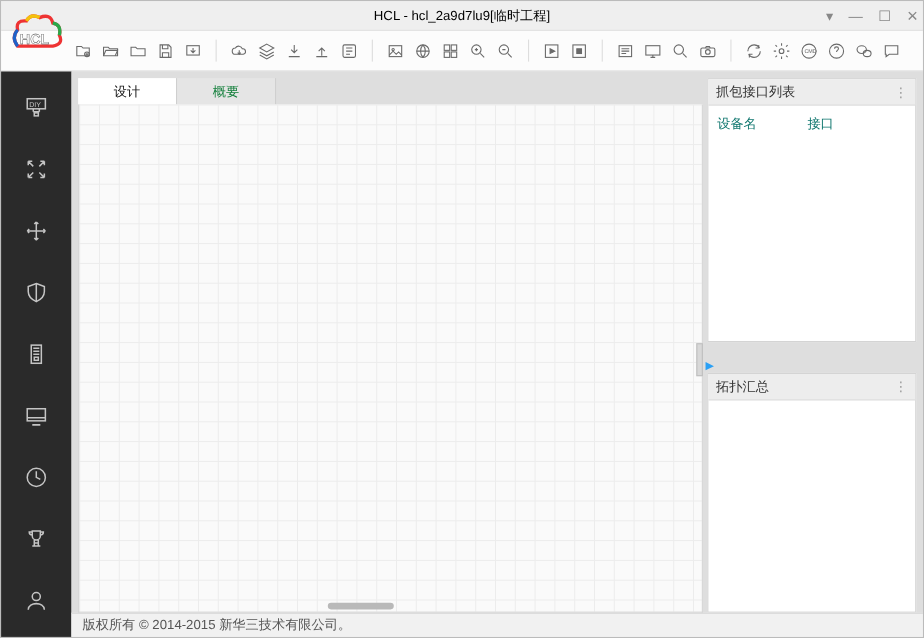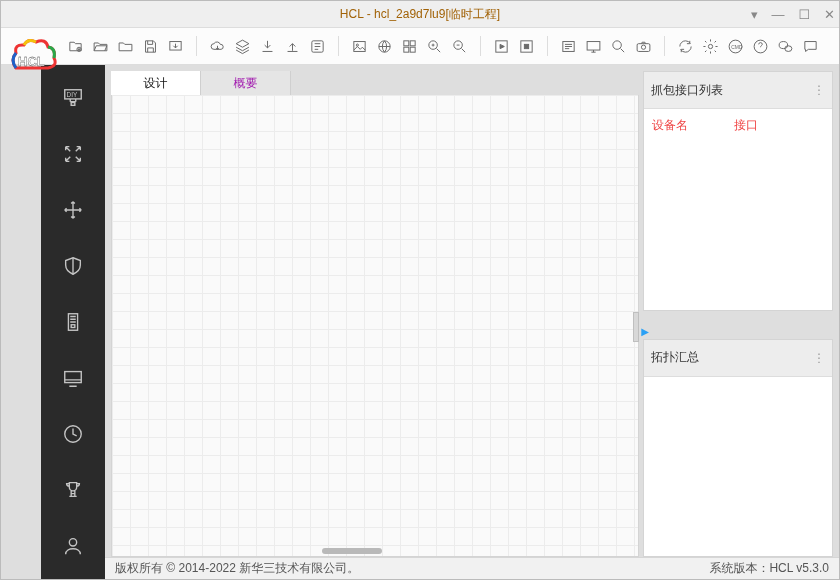--- a/index.html
+++ b/index.html
@@ -1,57 +1,57 @@
 <!DOCTYPE html>
 <html><head>
 <meta charset="utf-8">
 <style>
   * { box-sizing: border-box; margin: 0; padding: 0; }
   body { font-family: "Microsoft YaHei", Arial, sans-serif; font-size: 12px; background: #dedede; width: 840px; height: 580px; overflow: hidden; display: flex; flex-direction: column; border: 1px solid #bbb;}
   .titlebar { height: 26px; background: #efefef; display: flex; align-items: center; justify-content: center; position: relative; }
-  .titlebar .title { font-size: 12px; color: #a16207; }
+  .titlebar .title { font-size: 12px; color: #000000; }
   .titlebar .right { position: absolute; right: 4px; display: flex; gap: 14px; align-items: center; color: #888; }
   .titlebar .right span { cursor: pointer; font-size: 13px; }
 
   .maintoolbar { height: 38px; background: #fcfcfc; border-top: 1px solid #ddd; border-bottom: 1px solid #ddd; display: flex; align-items: center; padding: 0 6px 0 64px; gap: 4px; }
   .tb-btn { width: 21px; height: 21px; display:flex; align-items:center; justify-content:center; color:#666; cursor:pointer; border-radius:2px;}
   .tb-sep { width:1px; height:20px; background:#ddd; margin: 0 6px; }
   .tb-btn svg { width:17px; height:17px; stroke:#6a6a6a; fill:none; stroke-width:1.4; }
 
-  .body { flex:1; display:flex; min-height:0;padding-left:40px; }
+  .body { flex:1; display:flex; min-height:0; }
 
   .leftbar { width:64px; background:#2a2a2a; display:flex; flex-direction:column; align-items:center; padding-top:0; gap:30px; }
   .leftbar .logo-slot { height:54px; display:flex; align-items:center; justify-content:center; width:100%; margin-top:-64px;}
   .leftbar .lb-btn { width:26px; height:26px; color:#c9c9c9; cursor:pointer; display:flex; align-items:center; justify-content:center;}
   .leftbar .lb-btn svg { width:22px; height:22px; stroke:#c4c4c4; fill:none; stroke-width:1.5;}
 
   .center-wrap { flex:1; display:flex; flex-direction:column; min-width:0; background:#dedede;}
   .center { flex:1; display:flex; min-height:0; padding:6px 6px 0 6px; gap:4px;}
   .tabs-area { flex:1; display:flex; flex-direction:column; min-width:0; }
   .tabs { display:flex; }
-  .tab { width:90px; height:24px; line-height:24px; text-align:center; background:#e5e5e5; color:#a21caf; font-size:12px; border-right:1px solid #cfcfcf; cursor:pointer;}
+  .tab { width:90px; height:24px; line-height:24px; text-align:center; background:#e5e5e5; color:#15803d; font-size:12px; border-right:1px solid #cfcfcf; cursor:pointer;}
   .tab.active { background:#ffffff; color:#111; }
   .canvas { flex:1; background:#fafafa; background-image: linear-gradient(#ececec 1px, transparent 1px), linear-gradient(90deg, #ececec 1px, transparent 1px); background-size: 18px 18px; border:1px solid #d4d4d4; border-top:none; position:relative;}
   .canvas .hscroll { position:absolute; bottom:2px; left:40%; width:60px; height:6px; background:#b9b9b9; border-radius:3px;}
   .splitter-handle { position:absolute; right:-1px; top:47%; width:6px; height:30px; background:#d8d8d8; border:1px solid #bfbfbf;}
   .splitter-arrow { position:absolute; right:-11px; top:50%; color:#2aa0f5; font-size:10px;}
 
   .rightpanels { width:190px; display:flex; flex-direction:column; gap:4px;}
   .panel { background:#fff; border:1px solid #d4d4d4; display:flex; flex-direction:column; }
   .panel.top { flex:1.1; }
   .panel.bottom { flex:1;margin-top:24px; }
-  .panel-head { height:37px; background:#ededed; display:flex; align-items:center; justify-content:space-between; padding: 0 7px; font-size:12px; color:#333; border-bottom:1px solid #ddd;}
+  .panel-head { height:24px; background:#ededed; display:flex; align-items:center; justify-content:space-between; padding: 0 7px; font-size:12px; color:#333; border-bottom:1px solid #ddd;}
   .panel-head .dots { color:#999; font-size:12px;}
   .panel-body { flex:1; padding:8px; font-size:12px;}
-  .hdrs { display:flex; gap:46px; color:#ef4444;}
+  .hdrs { display:flex; gap:46px; color:#0f766e;}
   .hdrs span { cursor:pointer; }
 
   .statusbar { height:22px; background:#f1f1f1; border-top:1px solid #d6d6d6; display:flex; align-items:center; justify-content:space-between; padding:0 10px; font-size:12px; color:#555;}
   
-  .overlay-logo { position:absolute; left:6px; top:38px; z-index:10;}
+  .overlay-logo { position:absolute; left:6px; top:12px; z-index:10;}
 </style>
 </head>
 <body>
 
 <div class="overlay-logo">
   <svg width="52" height="40" viewBox="0 0 52 40">
     <path d="M10 30 Q4 22 10 15 Q8 6 18 7 Q22 0 30 4 Q40 0 42 9 Q50 10 48 20 Q52 28 42 30 Z" fill="none" stroke="#e33" stroke-width="3"></path>
     <path d="M10 30 Q4 22 10 15" fill="none" stroke="#1e62c9" stroke-width="3"></path>
     <path d="M18 7 Q22 0 30 4" fill="none" stroke="#f4c20d" stroke-width="3"></path>
     <path d="M42 9 Q50 10 48 20" fill="none" stroke="#2aa84a" stroke-width="3"></path>
@@ -330,17 +330,16 @@
           <div class="panel-head">
             <span>拓扑汇总</span>
             <span class="dots">⋮</span>
           </div>
           <div class="panel-body"></div>
         </div>
       </div>
     </div>
 
     <div class="statusbar">
-      <span>版权所有 © 2014-2022 新华三技术有限公司。</span>
-      <span>系统版本：HCL v5.3.0</span>
+      <span>版权所有 © 2014-2015 新华三技术有限公司。</span>
     </div>
   </div>
 </div>
 
 </body></html>

